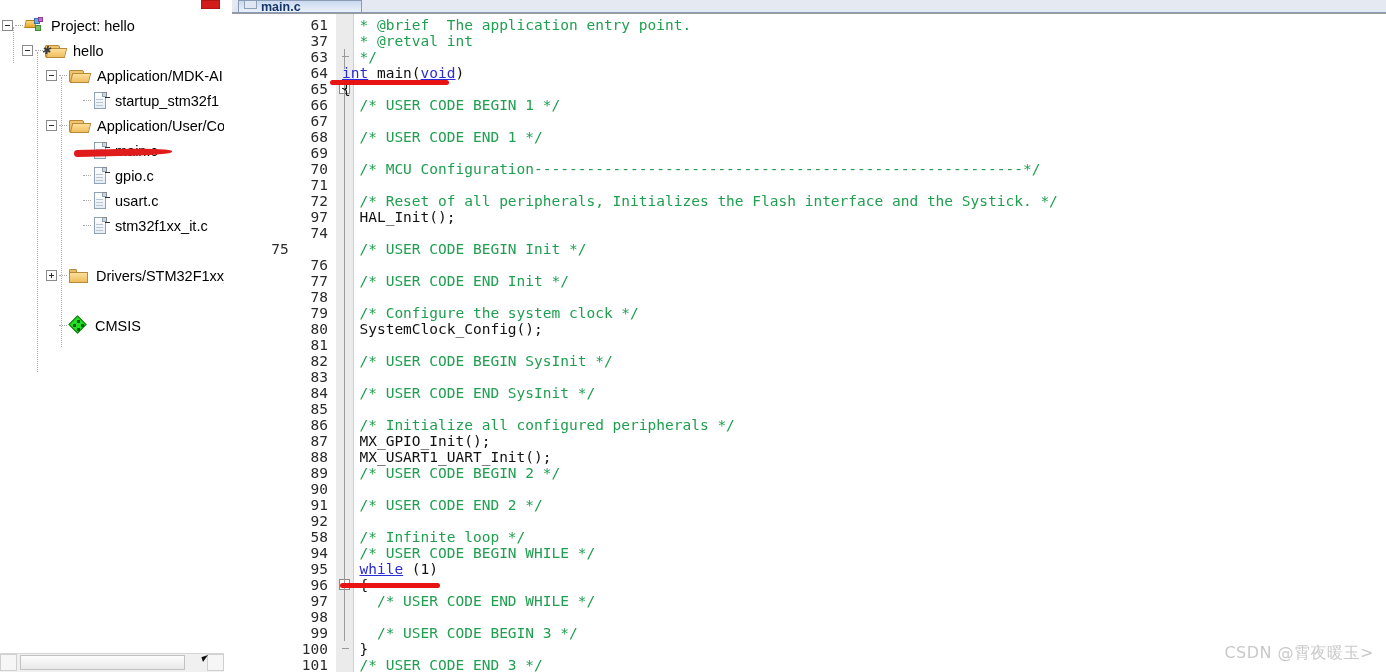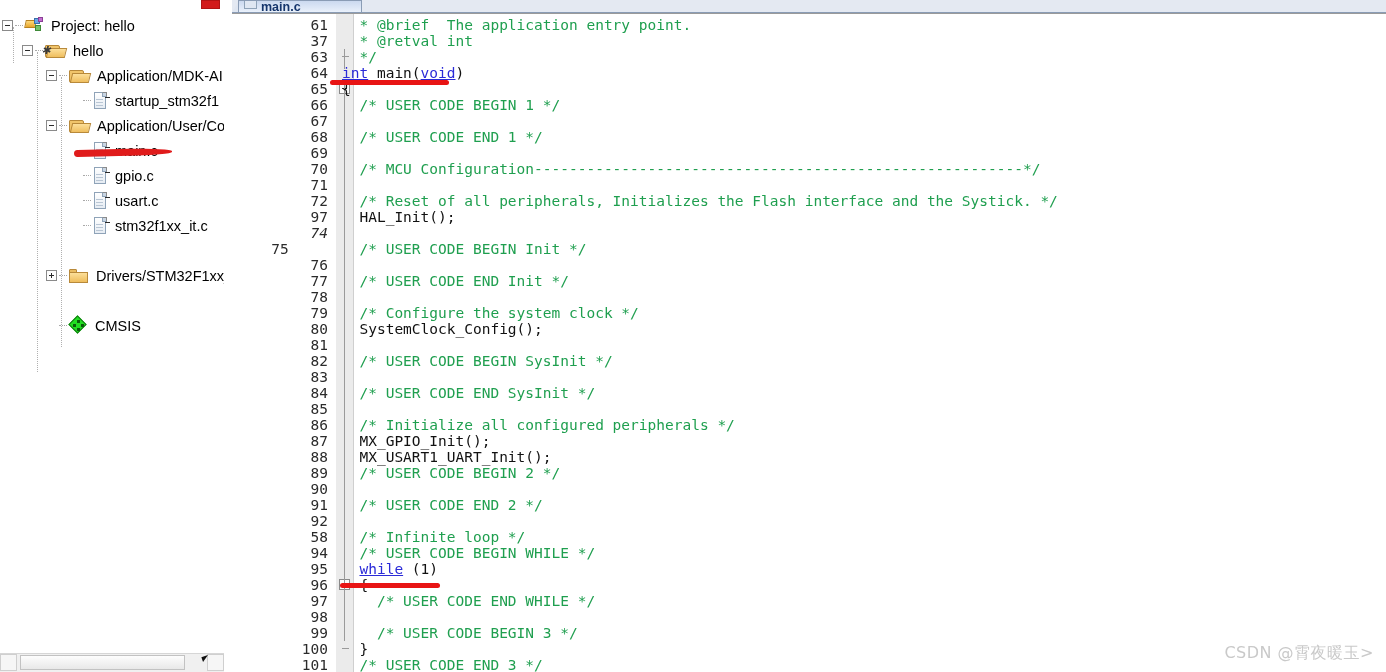--- a/index.html
+++ b/index.html
@@ -392,21 +392,21 @@
           <div class="lnum" style="top: 51px;">64</div>
           <div class="lnum" style="top: 67px;">65</div>
           <div class="lnum" style="top: 83px;">66</div>
           <div class="lnum" style="top: 99px;">67</div>
           <div class="lnum" style="top: 115px;">68</div>
           <div class="lnum" style="top: 131px;">69</div>
           <div class="lnum" style="top: 147px;">70</div>
           <div class="lnum" style="top: 163px;">71</div>
           <div class="lnum" style="top: 179px;">72</div>
           <div class="lnum" style="top: 195px;">97</div>
-          <div class="lnum" style="top: 211px; font-style: italic;">74</div>
+          <div class="lnum" style="top: 211px;">74</div>
           <div class="lnum" style="top: 227px; text-align: center;">75</div>
           <div class="lnum" style="top: 243px;">76</div>
           <div class="lnum" style="top: 259px;">77</div>
           <div class="lnum" style="top: 275px;">78</div>
           <div class="lnum" style="top: 291px;">79</div>
           <div class="lnum" style="top: 307px;">80</div>
           <div class="lnum" style="top: 323px;">81</div>
           <div class="lnum" style="top: 339px;">82</div>
           <div class="lnum" style="top: 355px;">83</div>
           <div class="lnum" style="top: 371px;">84</div>

